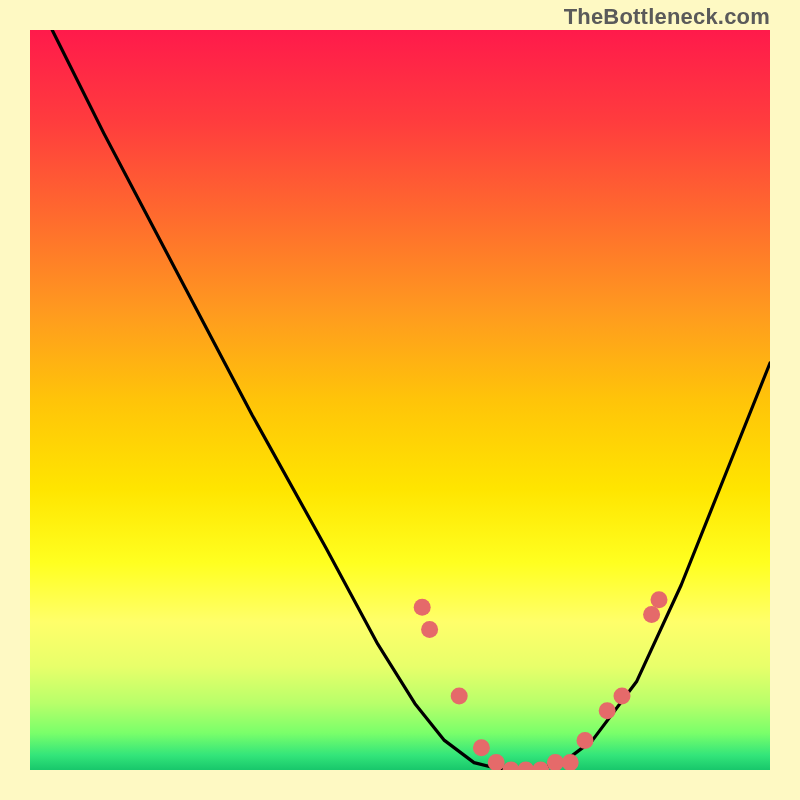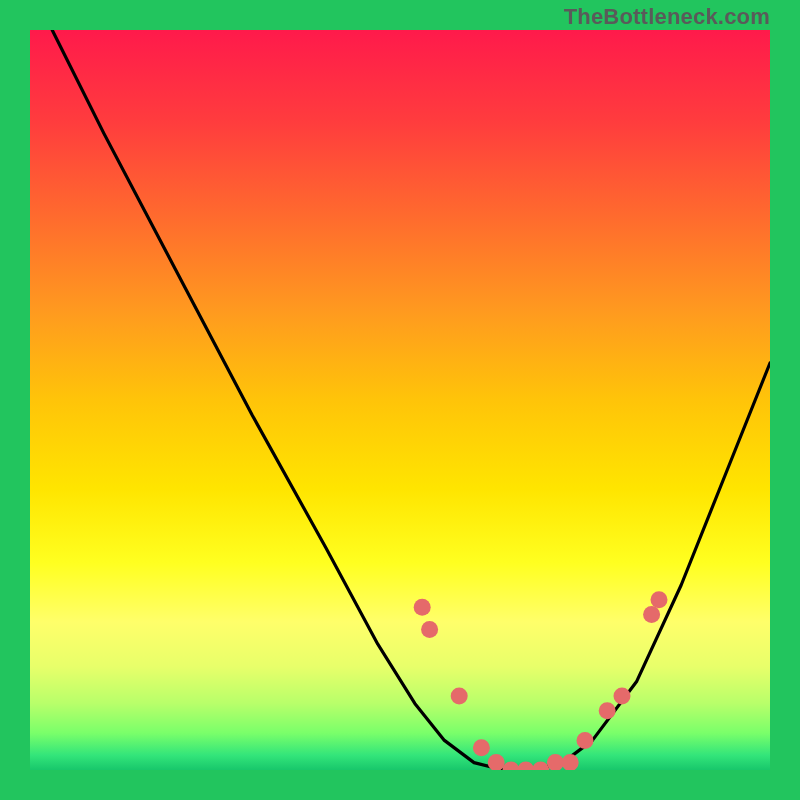--- a/index.html
+++ b/index.html
@@ -9,21 +9,21 @@
     height: 800px;
     background: #000;
     overflow: hidden;
   }
   .frame {
     position: absolute;
     left: 0;
     top: 0;
     width: 800px;
     height: 800px;
-    background: #22c55e;
+    background: #fef9c3;
   }
   .plot-area {
     position: absolute;
     left: 30px;
     top: 30px;
     width: 740px;
     height: 740px;
     background: linear-gradient(to bottom,
       #ff1a4b 0%,
       #ff3b3e 12%,

